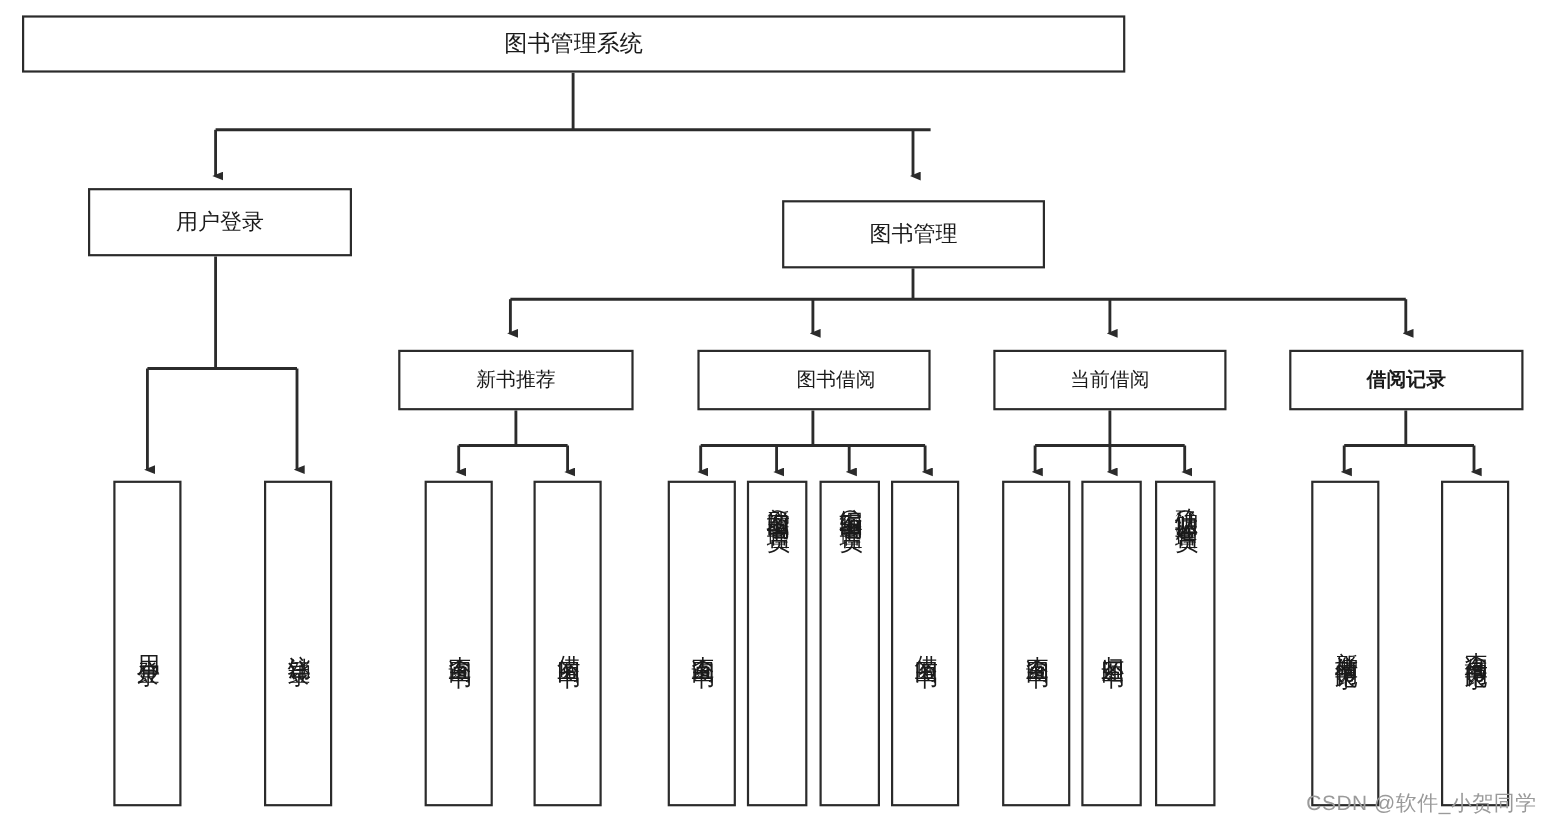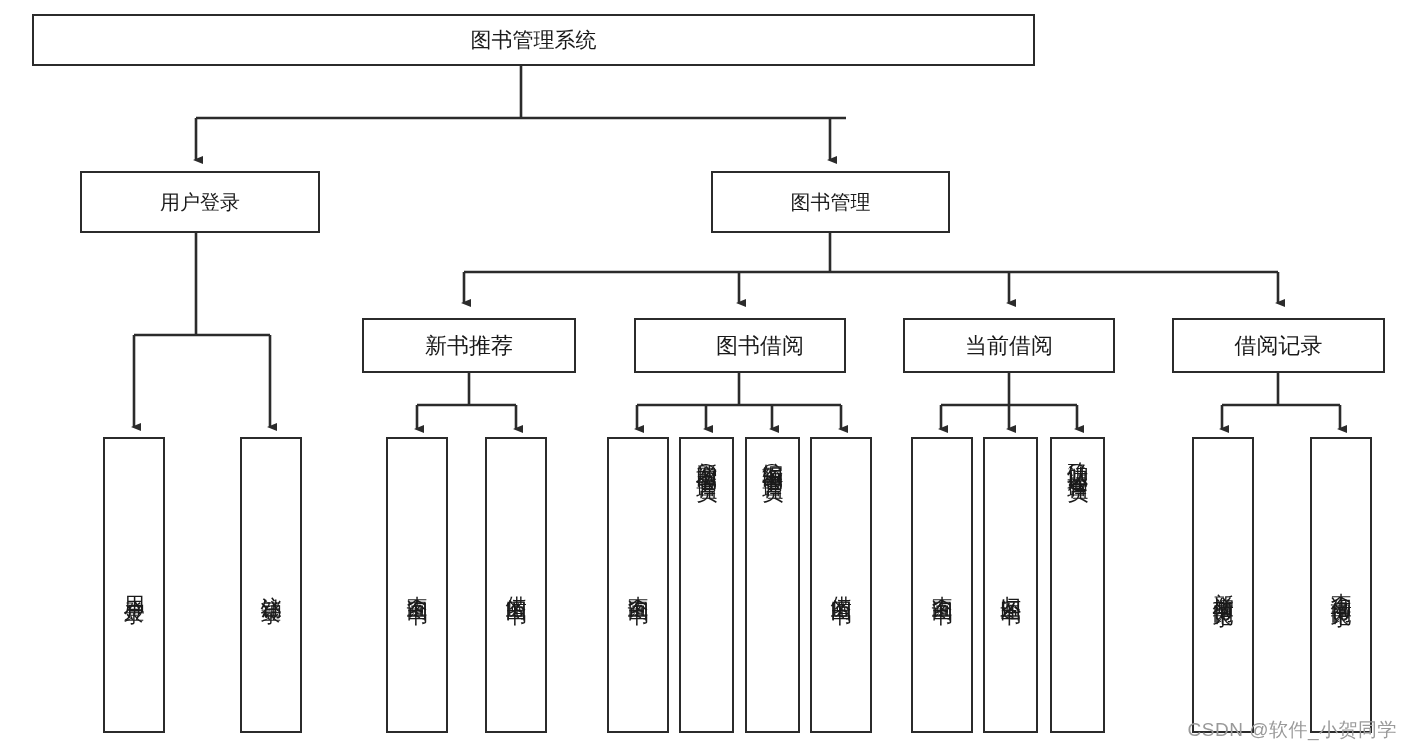--- a/index.html
+++ b/index.html
@@ -32,27 +32,26 @@
     background: #ffffff;
     color: #1a1a1a;
     display: flex;
     align-items: center;
     justify-content: center;
     text-align: center;
     line-height: 1.25;
   }
   .node.root {
     font-size: 21px;
-    margin-left: 12px;
   }
   .node.level2 {
     font-size: 20px;
   }
   .node.level3 {
-    font-size: 22px;
+    font-size: 18px;
   }
   .node.leaf {
     writing-mode: vertical-rl;
     text-orientation: upright;
     font-size: 21px;
     letter-spacing: 3px;
     padding: 6px 0;
     align-items: center;
     justify-content: center;
   }
@@ -127,34 +126,34 @@
     </g>
   </svg>
 
   <div class="node root" style="left:20px; top:14px; width:1003px; height:52px;">
     <span>图书管理系统</span>
   </div>
 
   <div class="node level2" style="left:80px; top:171px; width:240px; height:62px;">
     <span>用户登录</span>
   </div>
-  <div class="node level2" style="left:711px; top:171px; width:239px; height:62px;">
+  <div class="node level2" style="left:711px; top:182px; width:239px; height:62px;">
     <span>图书管理</span>
   </div>
 
   <div class="node level3" style="left:362px; top:318px; width:214px; height:55px;">
     <span>新书推荐</span>
   </div>
   <div class="node level3" style="left:634px; top:318px; width:212px; height:55px;padding-left:40px;">
     <span>图书借阅</span>
   </div>
   <div class="node level3" style="left:903px; top:318px; width:212px; height:55px;">
     <span>当前借阅</span>
   </div>
-  <div class="node level3" style="left:1172px; top:318px; width:213px; height:55px;">
+  <div class="node level3" style="left:1172px; top:318px; width:213px; height:55px;font-weight:bold;">
     <span>借阅记录</span>
   </div>
 
   <div class="node leaf" style="left:103px; top:437px; width:62px; height:296px;">
     <span class="leaf-text">用户登录</span>
   </div>
   <div class="node leaf" style="left:240px; top:437px; width:62px; height:296px;">
     <span class="leaf-text">注销登录</span>
   </div>
 

